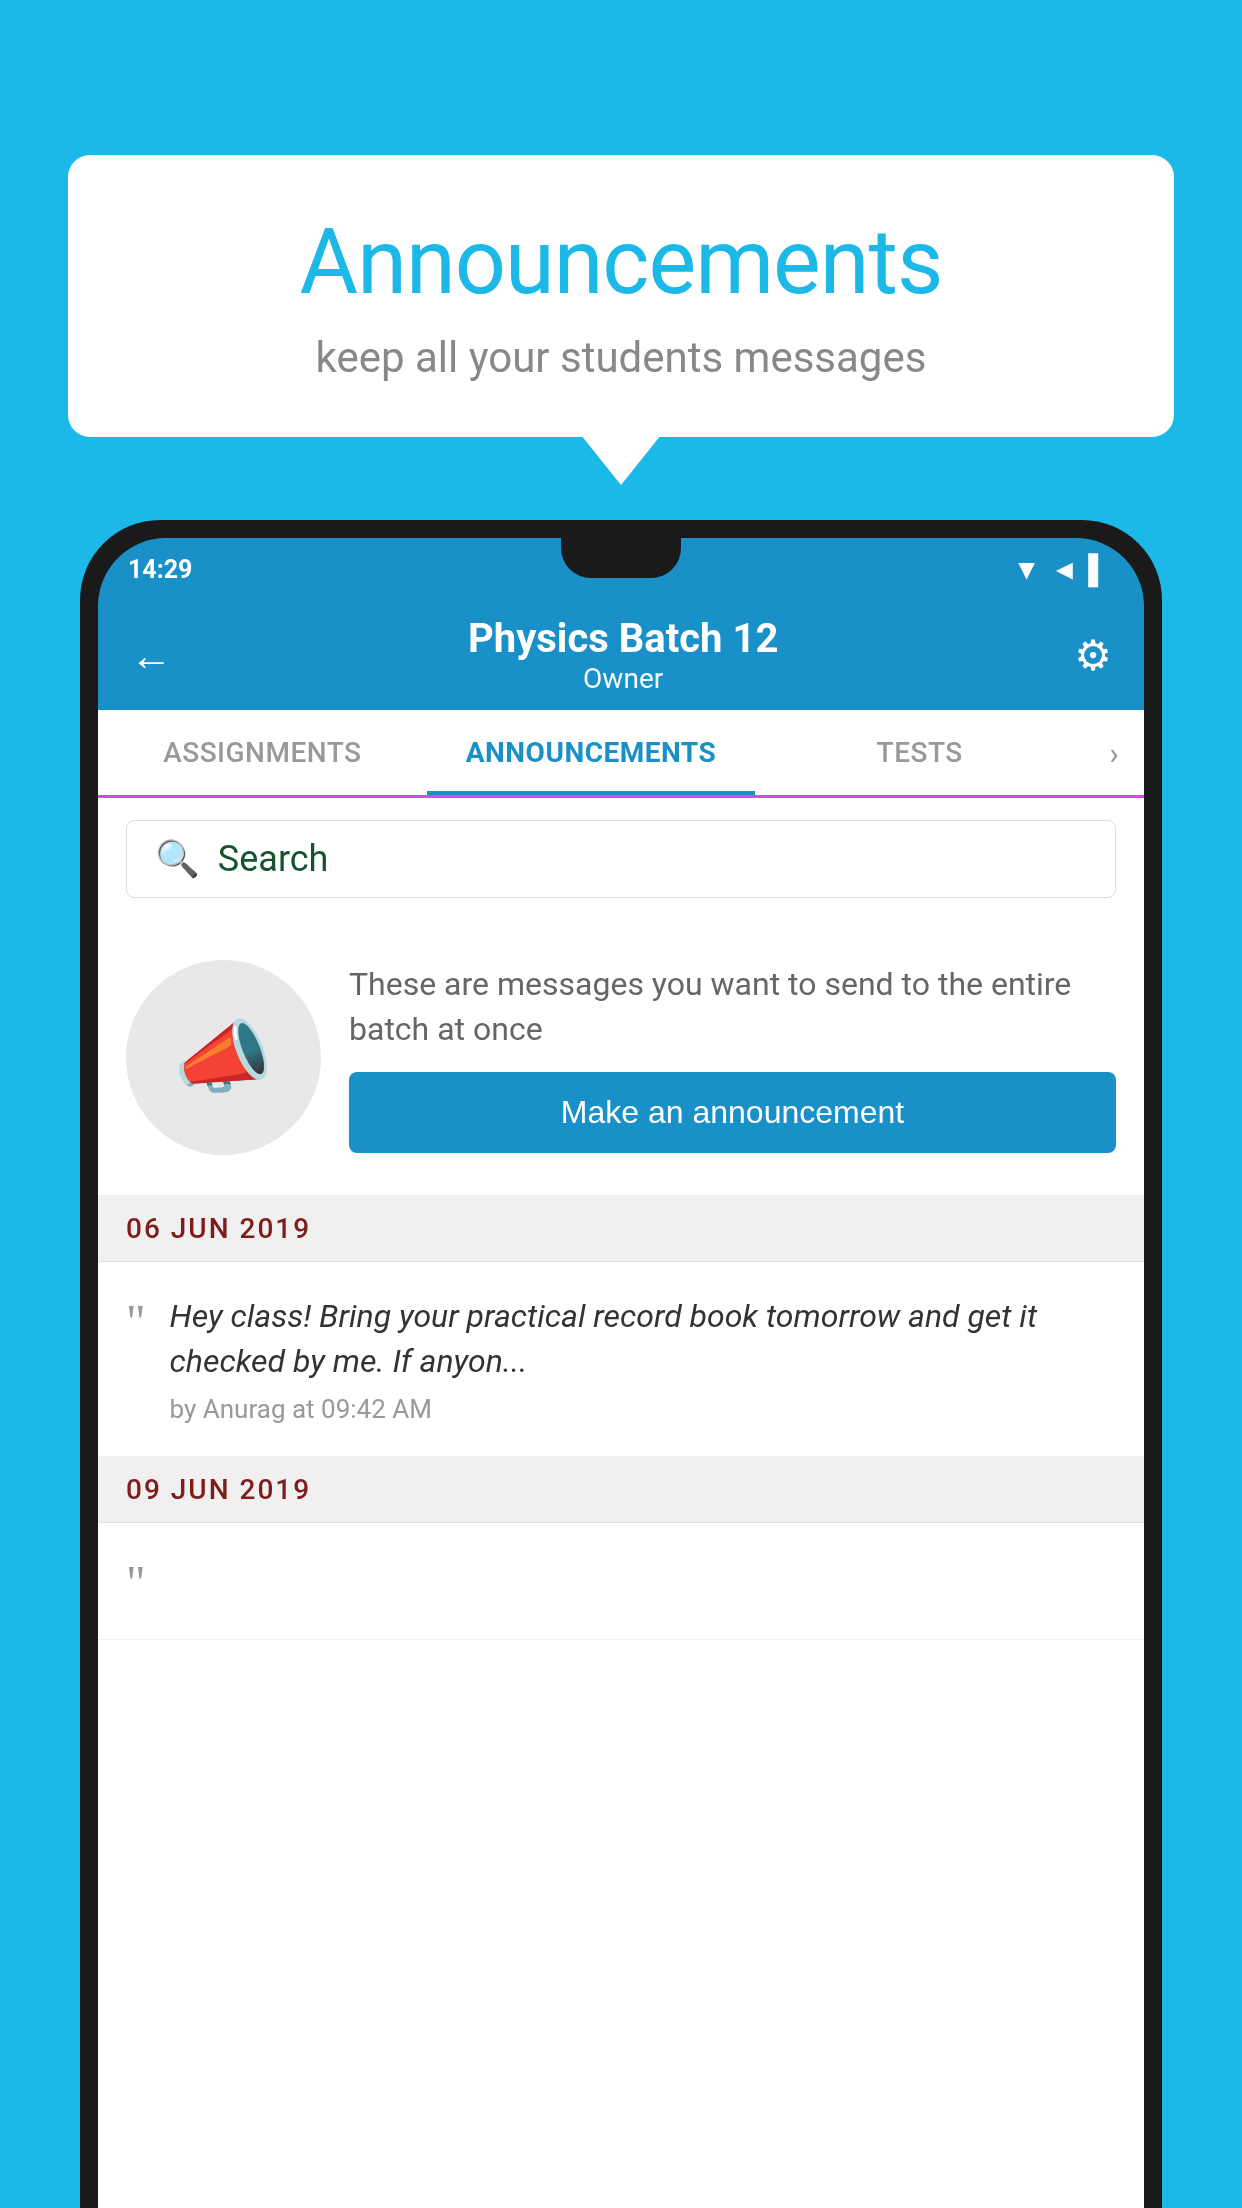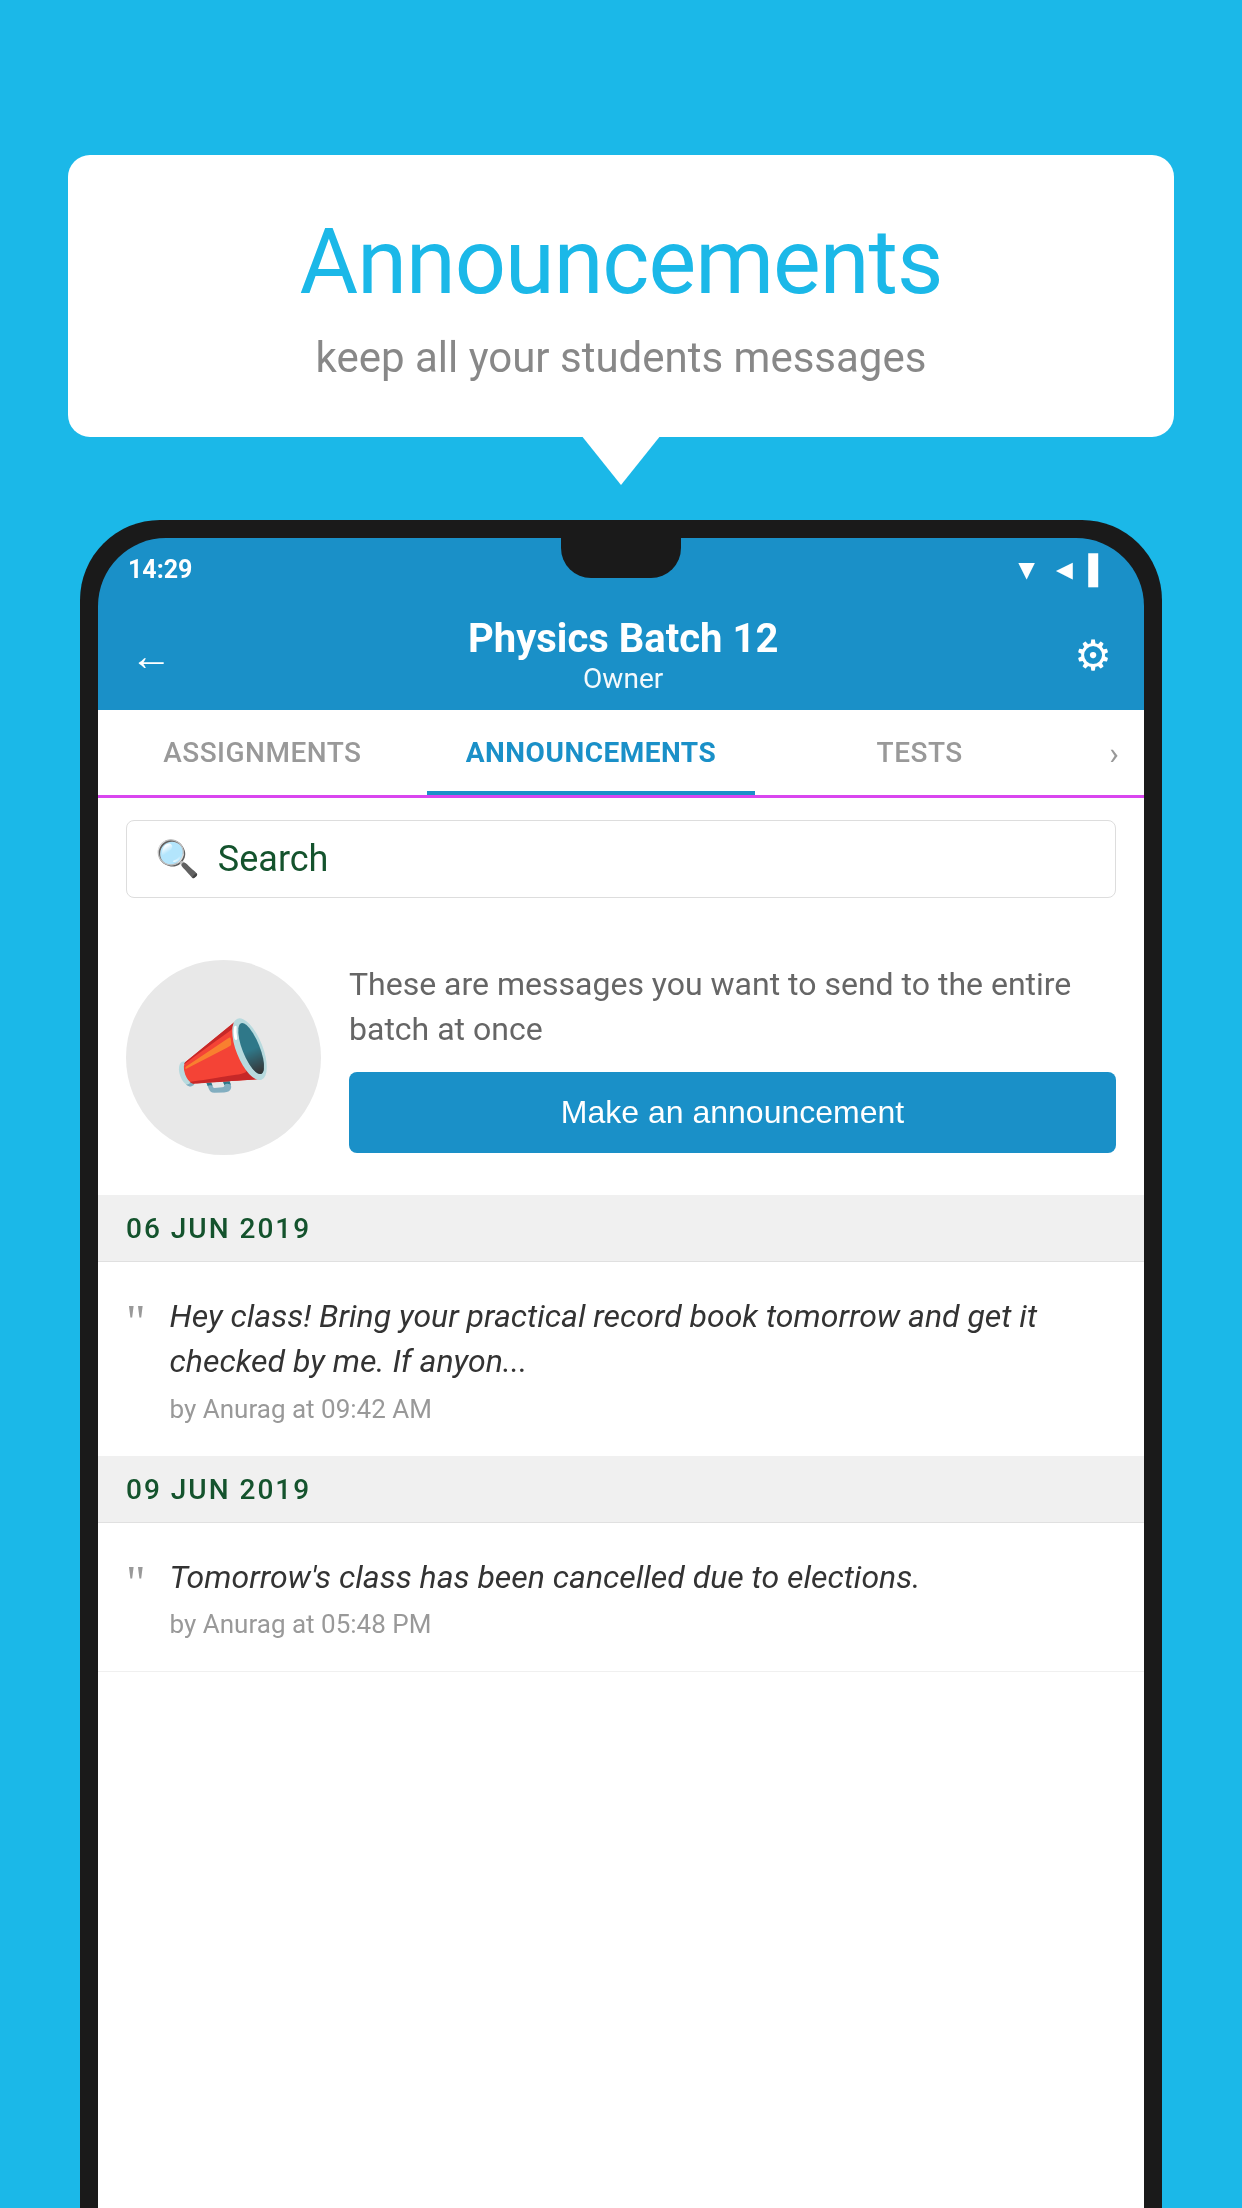--- a/index.html
+++ b/index.html
@@ -274,21 +274,21 @@
       font-weight: 500;
       cursor: pointer;
       width: 100%;
     }
 
     
     .date-separator {
       background: #f0f0f0;
       padding: 16px 28px;
       font-size: 28px;
-      color: #14532d;
+      color: #7f1d1d;
       font-weight: 500;
       letter-spacing: 2px;
       border-bottom: 1px solid #e0e0e0;
     }
 
     
     .announcement-item {
       background: white;
       padding: 32px 28px;
       display: flex;
@@ -401,21 +401,17 @@
         <div class="announcement-content">
           <div class="announcement-text">Hey class! Bring your practical record book tomorrow and get it checked by me. If anyon...</div>
           <div class="announcement-meta">by Anurag at 09:42 AM</div>
         </div>
       </div>
 
       <div class="date-separator">09  JUN  2019</div>
 
       <div class="announcement-item">
         <div class="quote-icon">"</div>
-        <div class="announcement-content">
-          <div class="announcement-text">Tomorrow's class has been cancelled due to elections.</div>
-          <div class="announcement-meta">by Anurag at 05:48 PM</div>
-        </div>
       </div>
 
     </div>
   </div>
 </div>
 
 </body></html>

